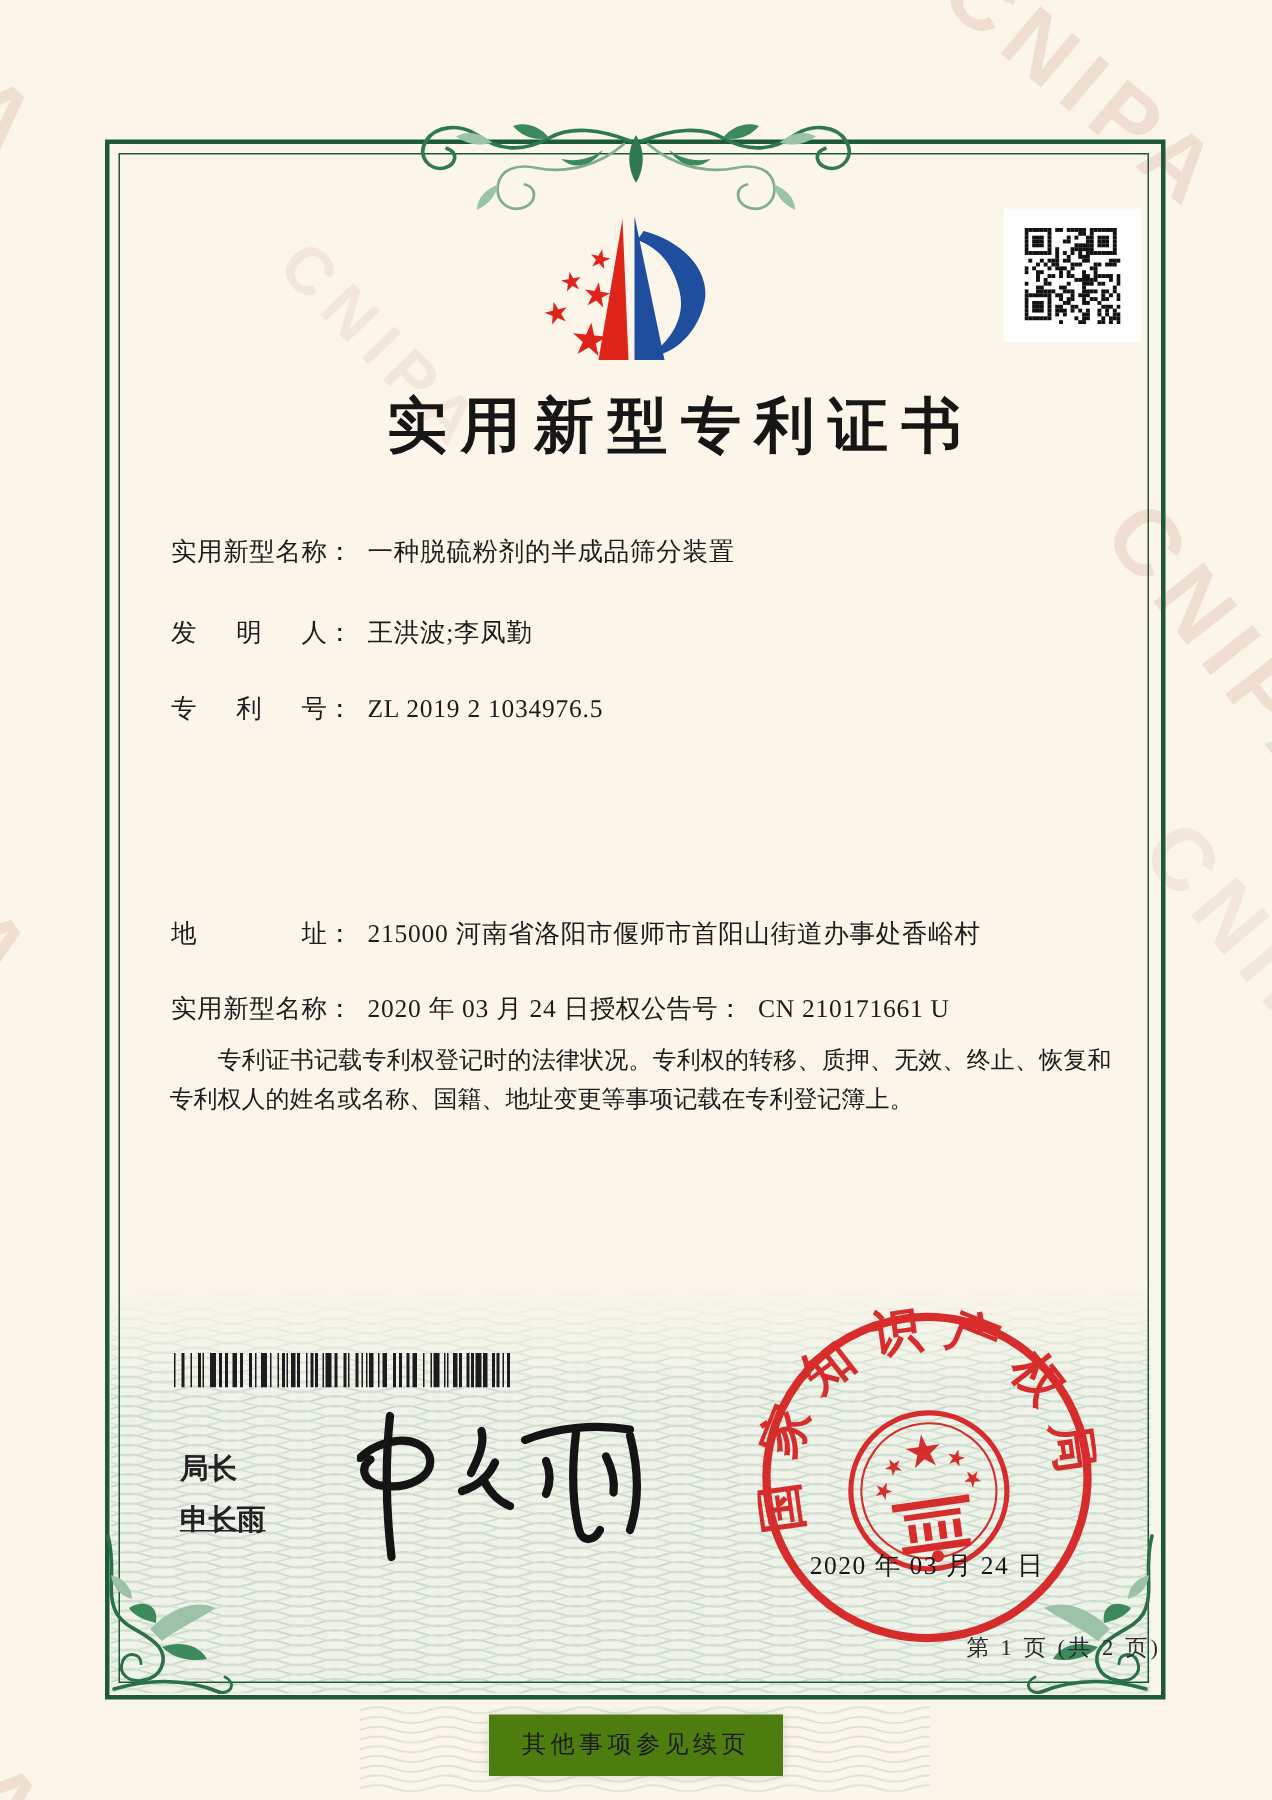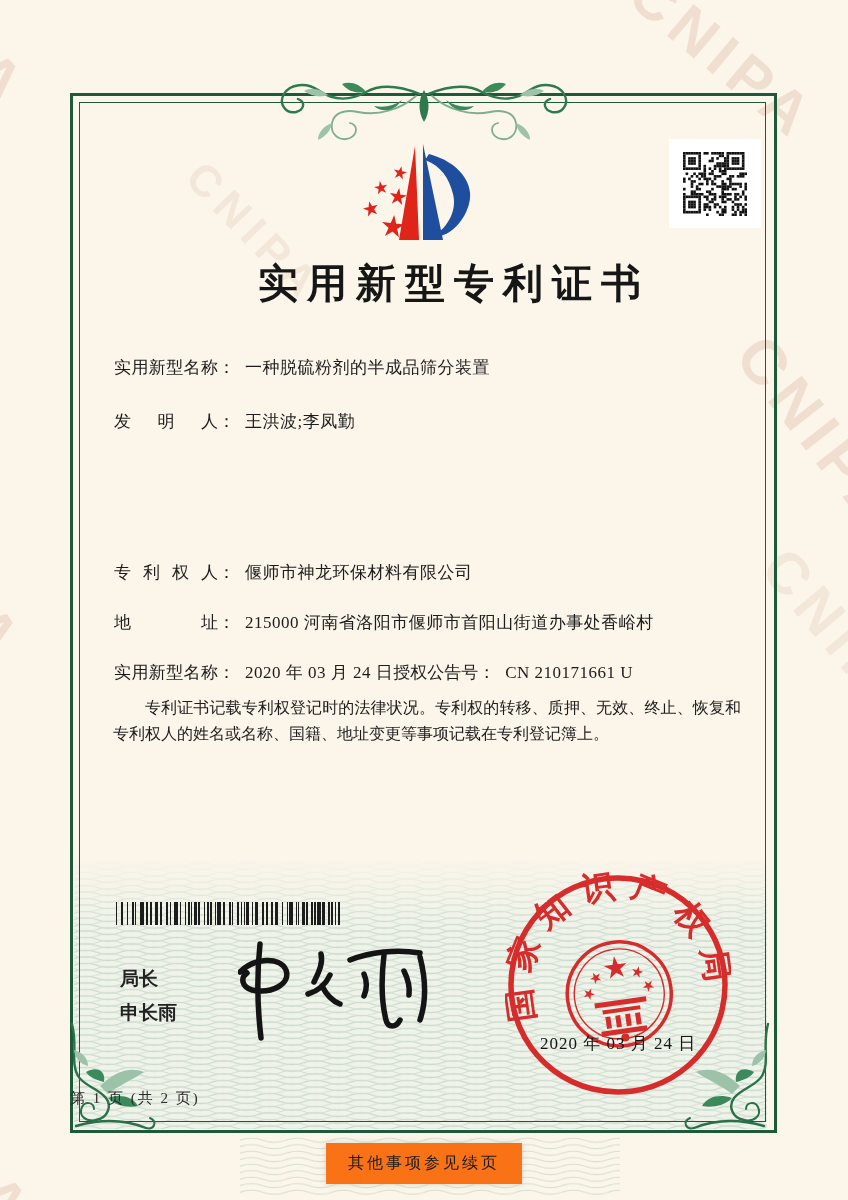--- a/index.html
+++ b/index.html
@@ -42,29 +42,29 @@
   .grant2{}
   
   .legal{position:absolute;left:113px;top:695px;width:628px;font-size:16px;line-height:26px;
          text-align:justify;}
   .legal p{margin:0;text-indent:2em;}
   
   .barcode{position:absolute;left:116px;top:902px;width:224px;height:23px;}
   .signer{position:absolute;left:120px;font-size:19px;font-weight:bold;
           font-family:"Liberation Sans","DejaVu Sans",sans-serif;color:#222;}
   .signer-title{top:966px;}
-  .signer-name{top:1000px;}
+  .signer-name{top:1000px;text-decoration:underline;}
   .signature{position:absolute;left:238px;top:922px;width:210px;height:125px;}
   .seal{position:absolute;left:505px;top:872px;width:226px;height:226px;}
   .seal-date{position:absolute;left:505px;top:1032px;width:226px;text-align:center;
              font-size:17px;color:#151515;letter-spacing:1px;}
-  .page-info{position:absolute;left:70px;top:1089px;width:704px;text-align:left;
+  .page-info{position:absolute;left:70px;top:1089px;width:704px;text-align:right;
              font-size:15px;letter-spacing:2px;color:#2a2a2a;}
   .foot-note{position:absolute;left:50%;top:1143px;transform:translateX(-50%);
-             background:#f97316;padding:10px 22px;font-size:16px;letter-spacing:3px;
+             background:#4d7c0f;padding:10px 22px;font-size:16px;letter-spacing:3px;
              box-shadow:0 0 6px rgba(120,130,110,.25);text-align:center;}
 </style>
 </head>
 <body>
 
 <div class="page">
 
   <svg width="0" height="0" style="position:absolute">
     <defs>
       <path id="star" d="M0 -1 L0.588 0.809 L-0.951 -0.309 L0.951 -0.309 L-0.588 0.809 Z"></path>
@@ -450,22 +450,22 @@
   </div>
 
   <div class="title">实用新型专利证书</div>
 
   <div class="frow" style="top:356px">
     <span class="flabel">实用新型名称</span><span class="fcolon">：</span><span class="fvalue">一种脱硫粉剂的半成品筛分装置</span>
   </div>
   <div class="frow" style="top:410px">
     <span class="flabel">发明人</span><span class="fcolon">：</span><span class="fvalue">王洪波;李凤勤</span>
   </div>
-  <div class="frow" style="top:561px">
-    <span class="flabel">专利权人</span><span class="fcolon">：</span><span class="fvalue">偃师市神龙环保材料有限公司</span>
+  <div class="frow" style="top:461px">
+    <span class="flabel">专利号</span><span class="fcolon">：</span><span class="fvalue">ZL 2019 2 1034976.5</span>
   </div>
   <div class="frow" style="top:611px">
     <span class="flabel">地址</span><span class="fcolon">：</span><span class="fvalue">215000 河南省洛阳市偃师市首阳山街道办事处香峪村</span>
   </div>
   <div class="frow" style="top:661px">
     <span class="flabel">实用新型名称</span><span class="fcolon">：</span><span class="fvalue">2020 年 03 月 24 日</span><span class="grant2"><span>授权公告号</span><span>：</span><span class="fvalue">CN 210171661 U</span></span>
   </div>
 
   <div class="legal">
     <p>专利证书记载专利权登记时的法律状况。专利权的转移、质押、无效、终止、恢复和专利权人的姓名或名称、国籍、地址变更等事项记载在专利登记簿上。</p>

